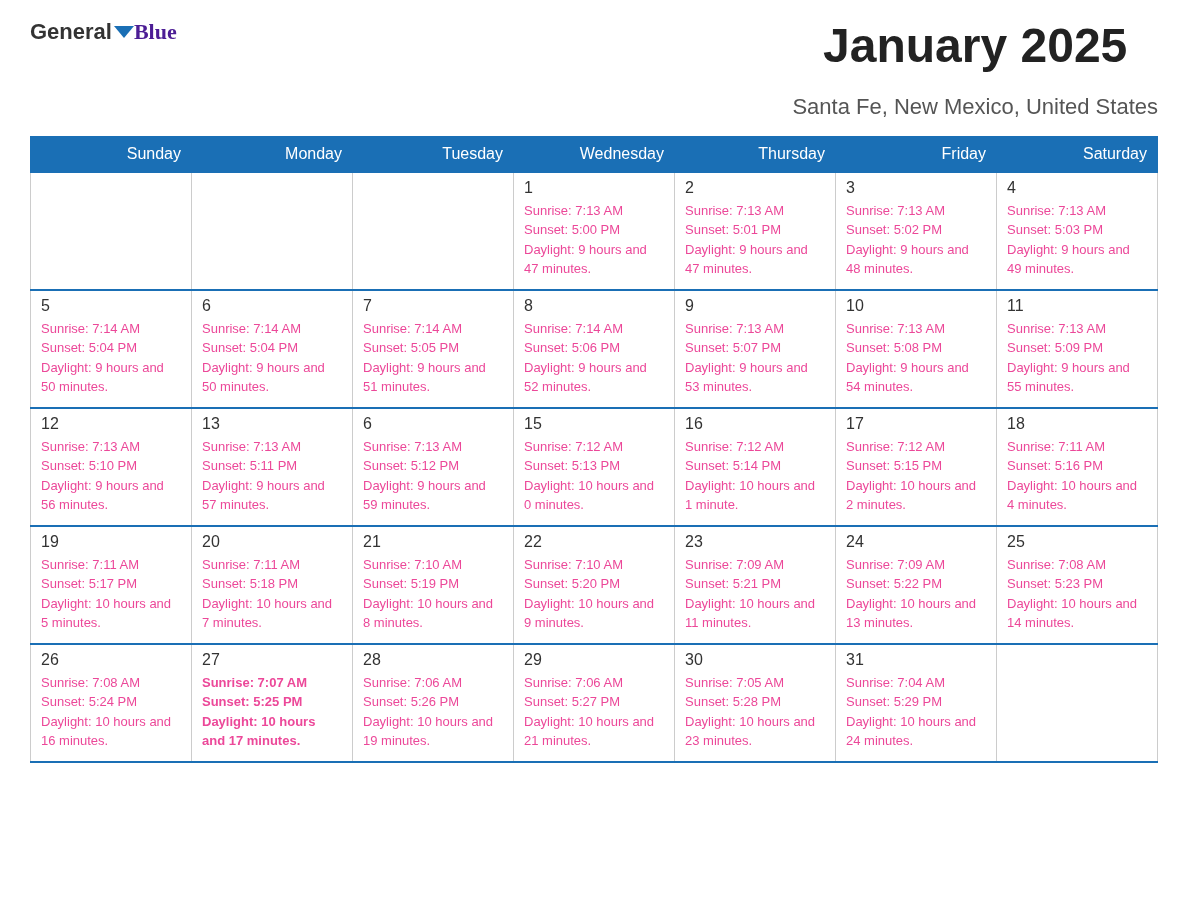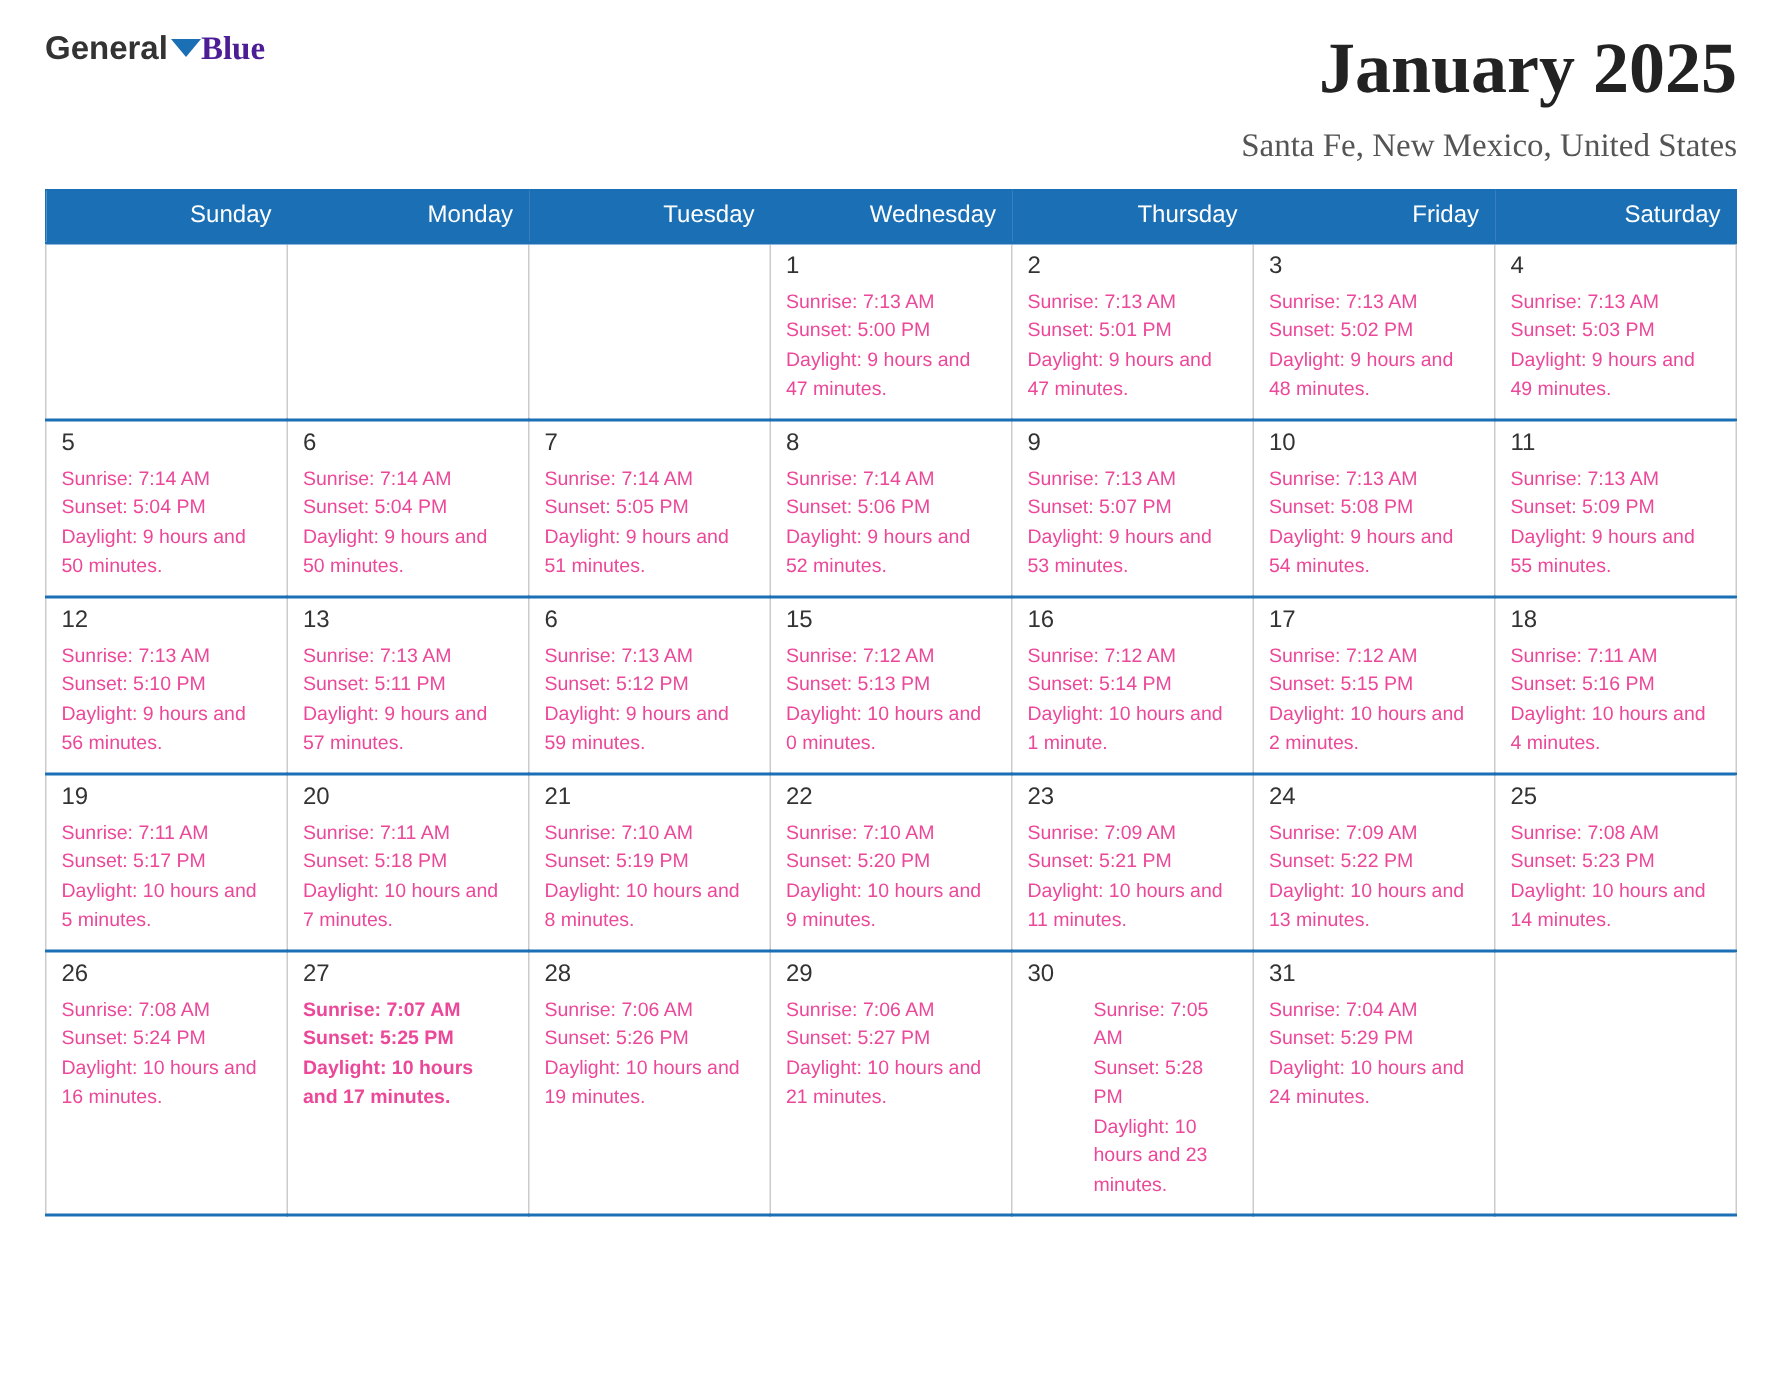--- a/index.html
+++ b/index.html
@@ -43,33 +43,32 @@
       border-right: 10px solid transparent;
       border-top: 12px solid #1a6fb5;
       margin-left: 2px;
       vertical-align: middle;
     }
     .logo-row {
       display: flex;
       align-items: center;
     }
     .title-section {
-      text-align: right;
-      font-family: Liberation Serif, serif;
+      text-align: center;
     }
     .month-title {
       font-size: 48px;
       font-weight: bold;
       color: #222;
       line-height: 1.1;
     }
     .location-title {
       font-size: 22px;
       color: #555;
-      margin-top: 11px;
+      margin-top: 21px;
     }
     .calendar {
       width: 100%;
       border-collapse: collapse;
       border: 1px solid #aaa;
     }
     .calendar th {
       background-color: #1a6fb5;
       color: #fff;
       font-size: 16px;
@@ -317,21 +316,21 @@
 Daylight: 10 hours and 19 minutes.</div>
         </td>
         <td>
           <span class="day-number">29</span>
           <div class="day-info" style="white-space: pre-line;">Sunrise: 7:06 AM
 Sunset: 5:27 PM
 Daylight: 10 hours and 21 minutes.</div>
         </td>
         <td>
           <span class="day-number">30</span>
-          <div class="day-info" style="white-space: pre-line; margin-left: 44px;">Sunrise: 7:05 AM
+          <div class="day-info" style="white-space: pre-line;">Sunrise: 7:05 AM
 Sunset: 5:28 PM
 Daylight: 10 hours and 23 minutes.</div>
         </td>
         <td>
           <span class="day-number">31</span>
           <div class="day-info" style="white-space: pre-line;">Sunrise: 7:04 AM
 Sunset: 5:29 PM
 Daylight: 10 hours and 24 minutes.</div>
         </td>
         <td class="empty-cell"></td>

